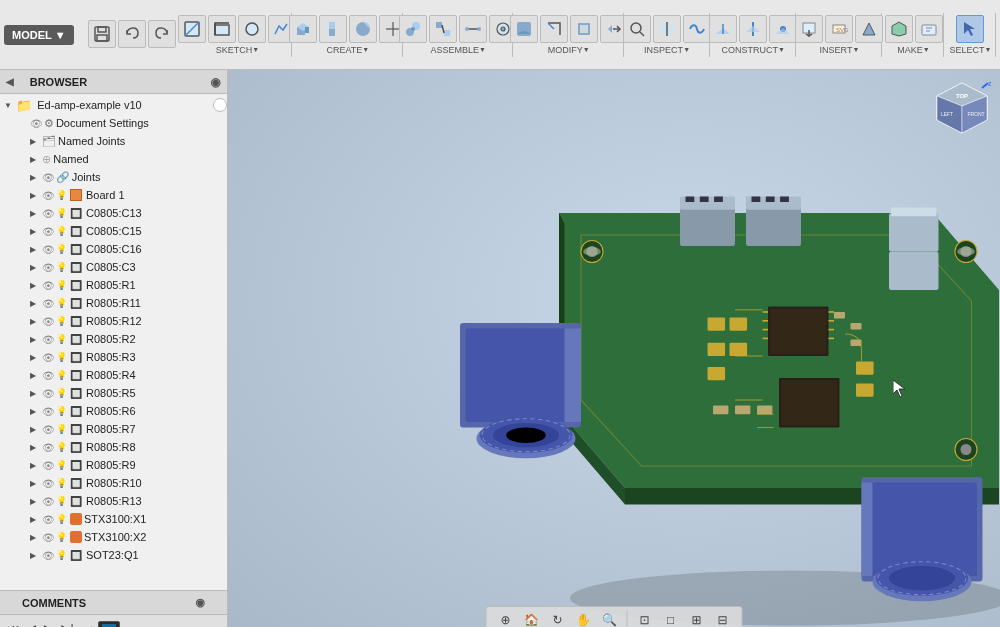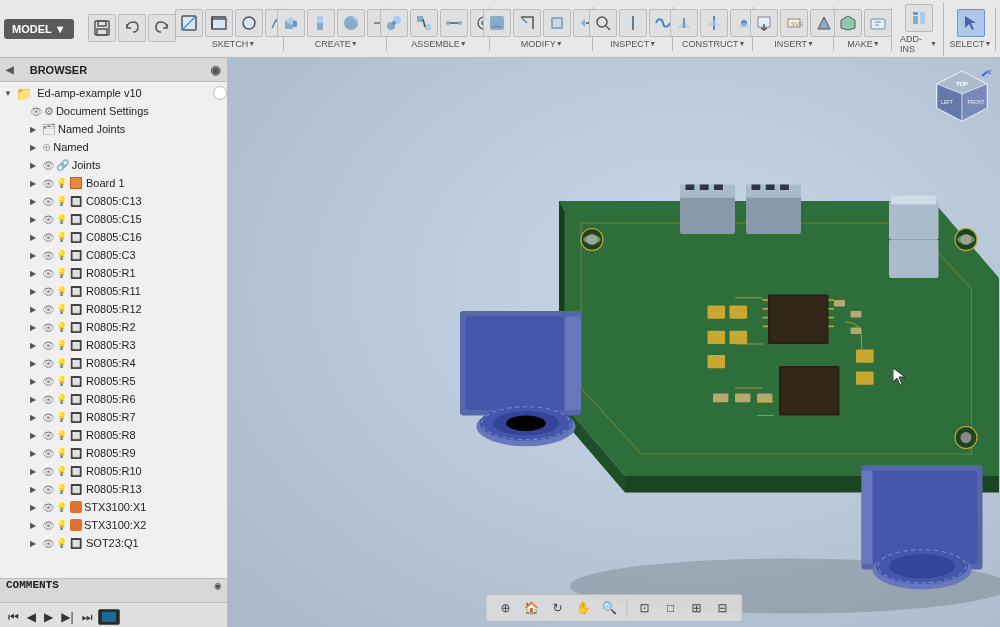--- a/index.html
+++ b/index.html
@@ -1,19 +1,19 @@
 <!DOCTYPE html>
 <html><head>
   <meta charset="utf-8">
   <style>
     * { margin: 0; padding: 0; box-sizing: border-box; }
     body { width: 1000px; height: 627px; overflow: hidden; font-family: Arial, sans-serif; font-size: 11px; background: #d0d0d0; color: #222; user-select: none; }
 
     
-    #toolbar { width: 1000px; height: 58px; background: #e8e8e8; border-bottom: 1px solid #bbb; display: flex; align-items: center; padding: 12px 4px; gap: 2px; }
+    #toolbar { width: 1000px; height: 70px; background: #e8e8e8; border-bottom: 1px solid #bbb; display: flex; align-items: center; padding: 12px 4px; gap: 2px; }
     .tb-model-btn { background: #5a5a5a; color: #fff; padding: 4px 8px; border-radius: 3px; font-size: 11px; font-weight: bold; display: flex; align-items: center; gap: 3px; border: none; cursor: pointer; margin-right: 6px; }
     .tb-group { display: flex; flex-direction: column; align-items: center; border-right: 1px solid #bbb; padding: 2px 6px; min-width: 50px; }
     .tb-group .icons-row { display: flex; gap: 2px; margin-bottom: 2px; }
     .tb-group .label { font-size: 9px; color: #555; display: flex; align-items: center; gap: 0; cursor: pointer; }
     .tb-group .label .arr { font-size: 7px; }
     .tb-icon { width: 28px; height: 28px; background: #e0e0e0; border: 1px solid #bbb; border-radius: 2px; display: flex; align-items: center; justify-content: center; cursor: pointer; font-size: 14px; }
     .tb-icon.active { background: #b0c8e8; border-color: #6699cc; }
     .tb-icon svg { width: 18px; height: 18px; }
 
     
@@ -29,21 +29,21 @@
     .tree-item { display: flex; align-items: center; height: 18px; padding-left: 4px; cursor: pointer; font-size: 11px; }
     .tree-item .tri { width: 12px; font-size: 8px; color: #555; flex-shrink: 0; }
     .tree-item .eye { width: 14px; font-size: 10px; flex-shrink: 0; color: #888; }
     .tree-item .light { width: 14px; font-size: 9px; flex-shrink: 0; color: #e8c840; }
     .tree-item .ico { width: 14px; font-size: 11px; flex-shrink: 0; }
     .tree-item .lbl { flex: 1; overflow: hidden; text-overflow: ellipsis; white-space: nowrap; padding-left: 2px; }
     .tree-item .vis-btn { width: 14px; height: 14px; border-radius: 50%; border: 1px solid #bbb; background: #fff; margin-left: 2px; flex-shrink: 0; }
     .tree-root { padding-left: 4px; }
     .tree-l1 { padding-left: 18px; }
     .tree-l2 { padding-left: 30px; }
-    #comments-bar { height: 24px; background: #d8d8d8; border-top: 1px solid #bbb; display: flex; align-items: flex-start; padding: 0 6px; font-size: 11px; font-weight: bold; font-family: Liberation Mono, monospace; }
+    #comments-bar { height: 24px; background: #d8d8d8; border-top: 1px solid #bbb; display: flex; align-items: center; padding: 0 22px; font-size: 11px; font-weight: bold; }
     #comments-bar .com-title { flex: 1; }
     #comments-bar .com-pin { cursor: pointer; color: #555; }
     #playback-bar { height: 28px; background: #e0e0e0; border-top: 1px solid #bbb; display: flex; align-items: center; padding: 0 6px; gap: 4px; }
     .pb-btn { font-size: 12px; cursor: pointer; color: #333; padding: 2px; }
     .pb-screen { width: 22px; height: 16px; background: #2a2a2a; border: 1px solid #555; border-radius: 2px; display: flex; align-items: center; justify-content: center; }
     .pb-screen-inner { width: 14px; height: 10px; background: #1a6a9a; }
 
     
     #viewport { flex: 1; position: relative; background: linear-gradient(160deg, #b8c8d8 0%, #c8d4dc 50%, #d0d8e0 100%); overflow: hidden; }
     #viewport-bg { position: absolute; inset: 0; background: radial-gradient(ellipse at 60% 40%, #c8d8e8 0%, #a8b8c8 100%); }
@@ -329,35 +329,20 @@
             <line x1="6" y1="11" x2="10" y2="11" stroke="#888" stroke-width="1"></line>
           </svg>
       </div>
     </div>
     <div class="label">
       <span>MAKE</span>
       <span class="arr">▼</span>
     </div>
   </div>
 
-  <div class="tb-group">
-    <div class="icons-row">
-      <div class="tb-icon">
-        <svg viewBox="0 0 18 18" fill="none">
-            <rect x="3" y="7" width="5" height="8" fill="#88aacc" rx="1"></rect>
-            <rect x="10" y="3" width="5" height="12" fill="#aaccee" rx="1"></rect>
-            <rect x="3" y="3" width="5" height="3" fill="#6699bb" rx="1"></rect>
-          </svg>
-      </div>
-    </div>
-    <div class="label">
-      <span>ADD-INS</span>
-      <span class="arr">▼</span>
-    </div>
-  </div>
 
   <div class="tb-group">
     <div class="icons-row">
       <div class="tb-icon active">
         <svg viewBox="0 0 18 18" fill="none">
             <polygon points="3,2 3,14 7,10 10,16 12,15 9,9 14,9" fill="#4466aa" stroke="#2244880" stroke-width="0.5"></polygon>
           </svg>
       </div>
     </div>
     <div class="label">

